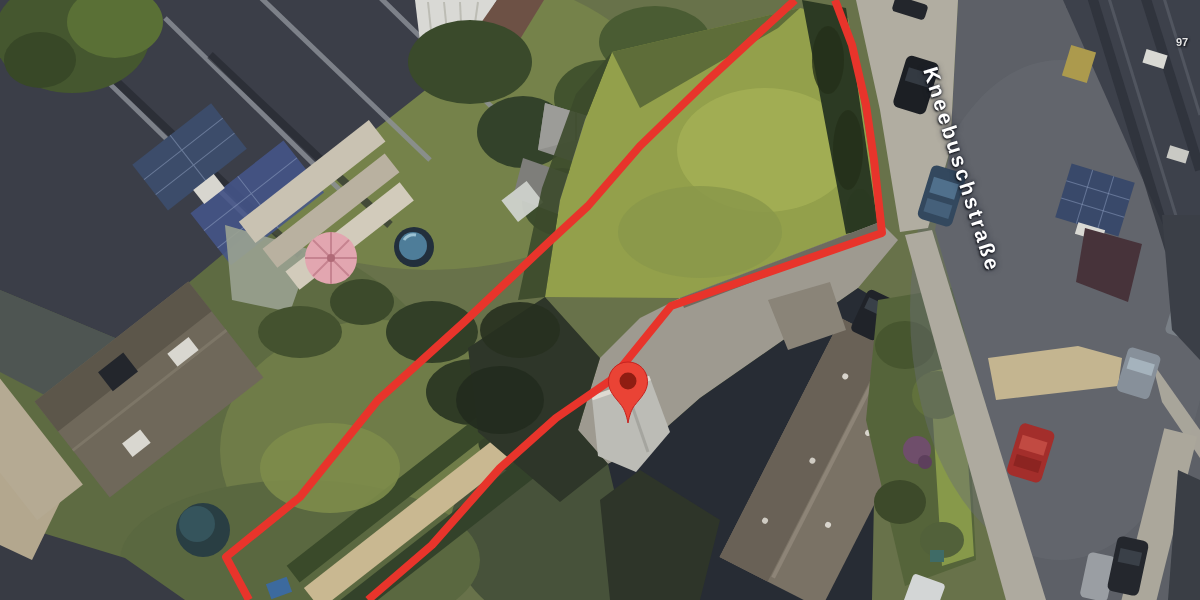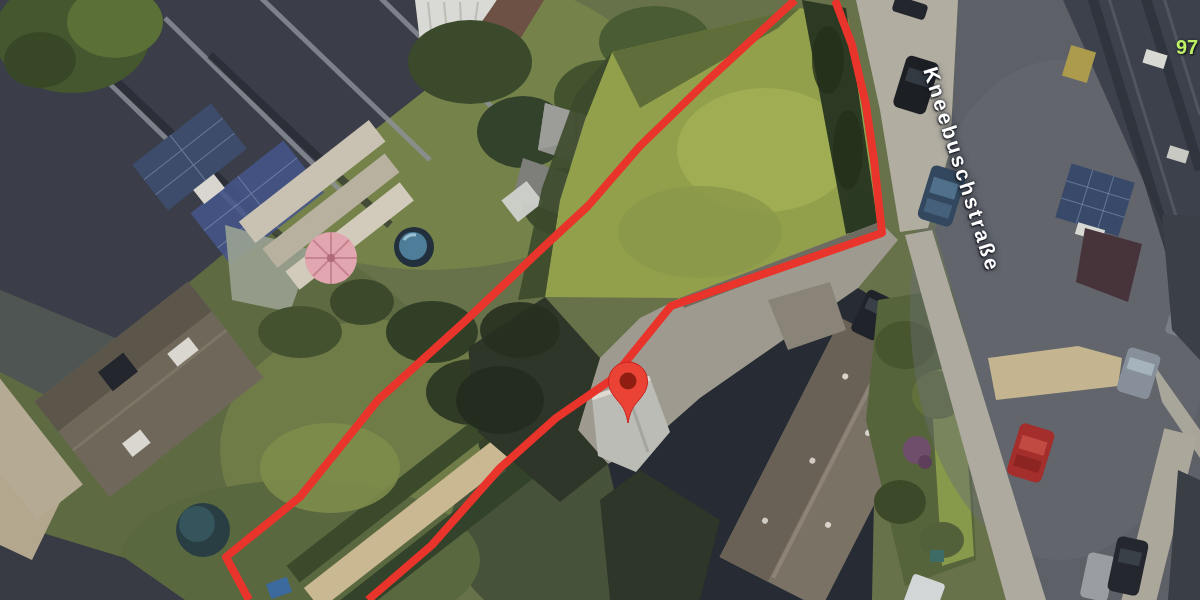--- a/index.html
+++ b/index.html
@@ -9,21 +9,21 @@
   }
   .scene{position:absolute;left:0;top:0;filter:blur(0.6px);}
   .overlay{position:absolute;left:0;top:0;pointer-events:none;}
   .marker{position:absolute;width:44px;height:66px;}
   .street-label{
     position:absolute;left:941px;top:64px;transform-origin:0 0;transform:rotate(72.5deg);
     color:#ffffff;font-size:21px;font-weight:700;letter-spacing:2.5px;white-space:nowrap;
     text-shadow:0 0 3px rgba(30,34,48,.95),0 0 6px rgba(30,34,48,.8),1px 1px 2px rgba(0,0,0,.9);
   }
   .house-number{
-    position:absolute;left:1176px;top:36px;color:#bef264;font-size:20px;font-weight:600;
+    position:absolute;left:1176px;top:36px;color:#e5e5e5;font-size:11px;font-weight:600;
     text-shadow:0 0 3px rgba(30,34,48,.95),1px 1px 2px rgba(0,0,0,.85);
   }
 </style>
 </head>
 <body>
 
 <div class="stage">
 
   <svg class="scene" width="1200" height="600" viewBox="0 0 1200 600">
 

